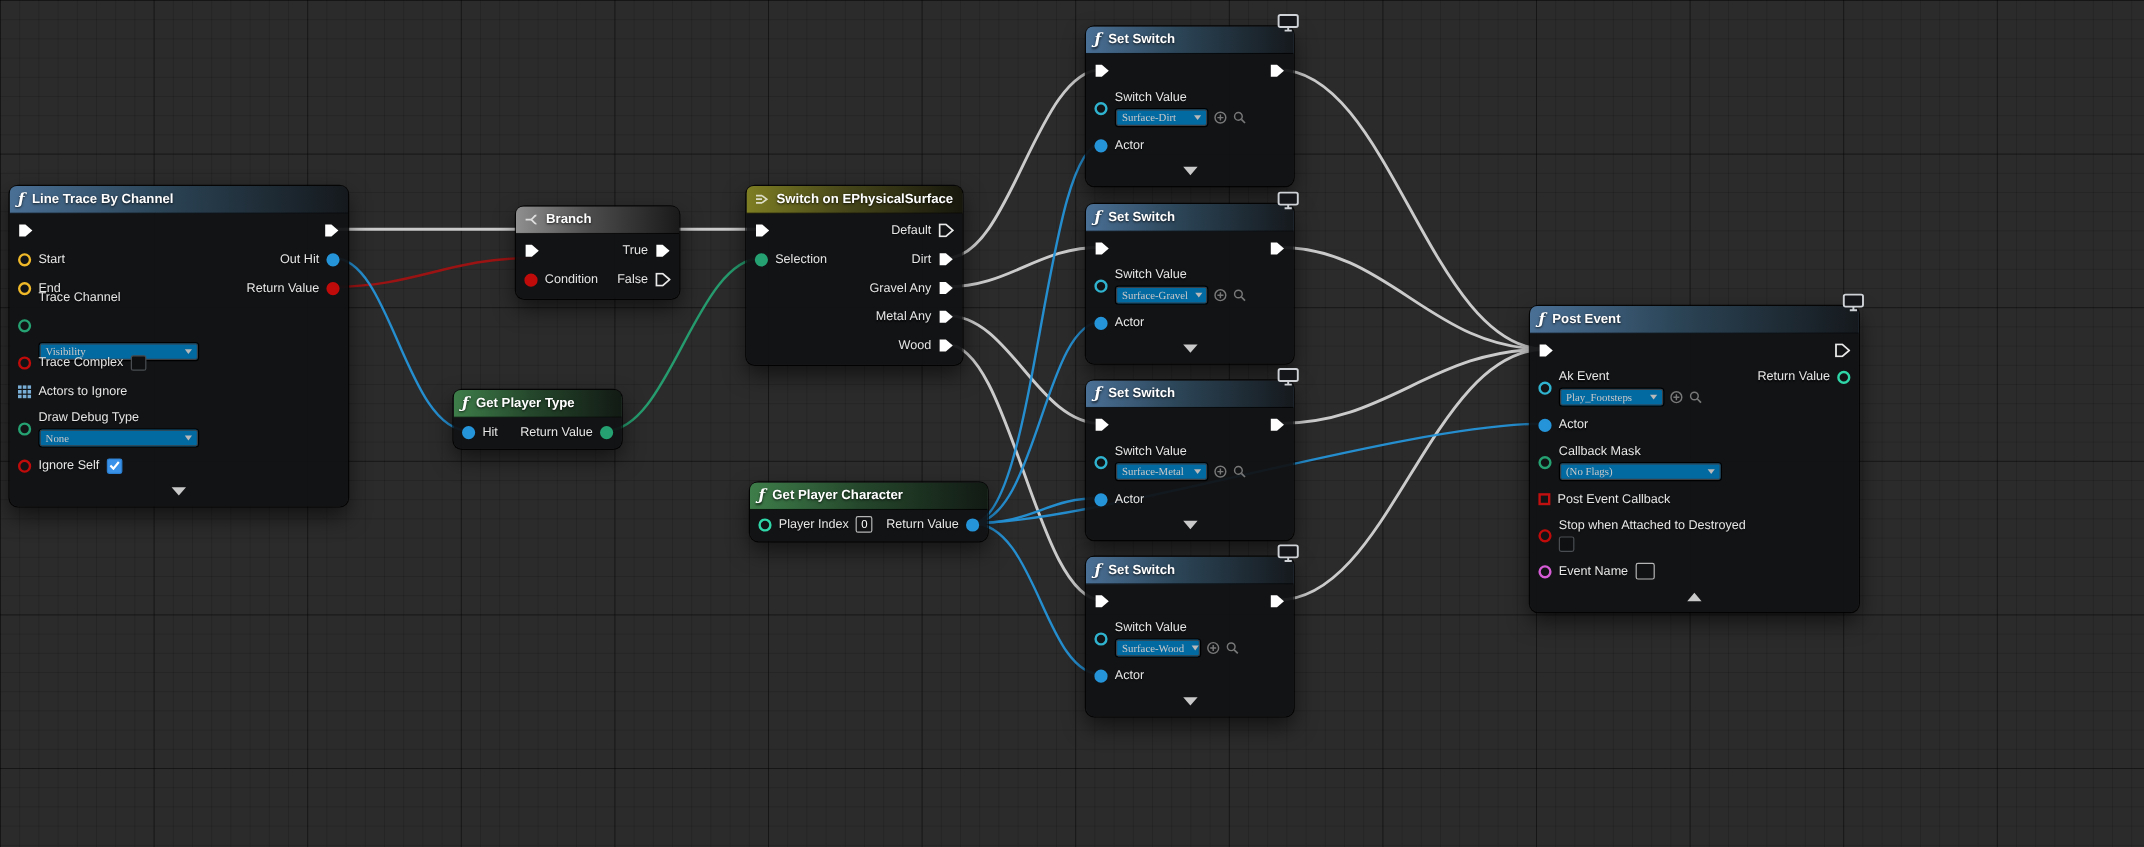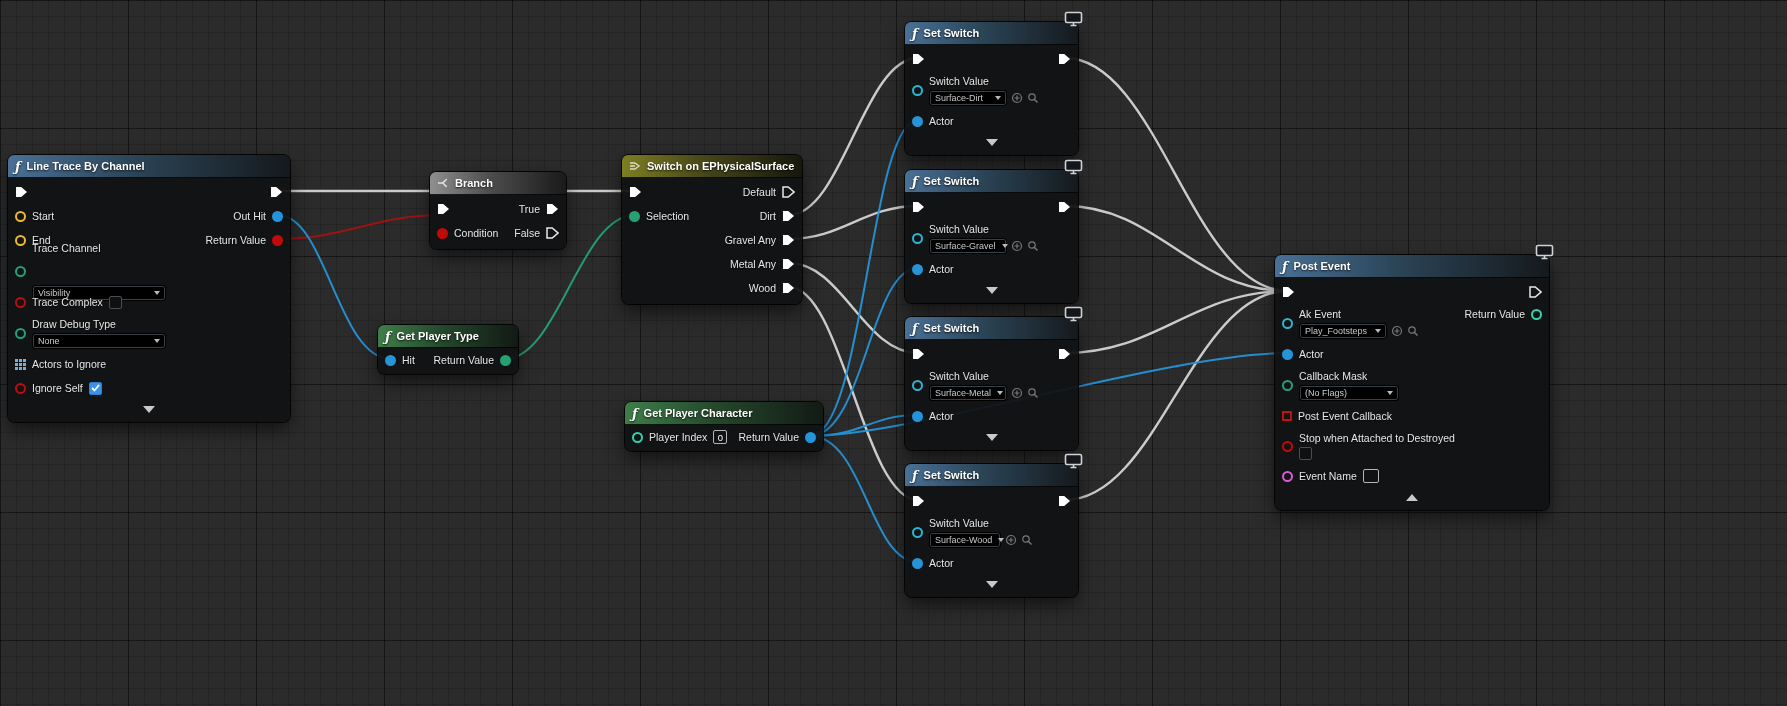--- a/index.html
+++ b/index.html
@@ -55,23 +55,23 @@
 
   .pin { width:11px; height:11px; border-radius:50%; box-sizing:border-box;
          border:2px solid currentColor; flex:none; }
   .pin.filled { background:currentColor; }
   .epin { flex:none; line-height:0; }
   .dpin { width:10px; height:10px; box-sizing:border-box; border:2px solid currentColor; flex:none; }
   .apin { flex:none; line-height:0; }
 
   .dd { height:16px; box-sizing:border-box; display:flex; align-items:center;
         justify-content:space-between; gap:6px;
-        background:#000000; border:1px solid #000;
+        background:#0369a1; border:1px solid #000;
         box-shadow:inset 0 0 0 1px #3a4045; border-radius:3px;
-        padding:4px 5px; font-size:9px; color:#c9c9c9; white-space:nowrap; }
+        padding:4px 5px; font-size:9px; color:#c9c9c9; white-space:nowrap;font-family:Liberation Serif, serif; }
   .caret { width:0; height:0; border-left:3.5px solid transparent;
            border-right:3.5px solid transparent; border-top:4px solid #b9b9b9; flex:none; }
   .mini-icon { flex:none; line-height:0; opacity:0.75; }
 
   .cb { width:13px; height:13px; box-sizing:border-box; background:#0e1012;
         border:1px solid #4a4e52; border-radius:2px; flex:none;
         display:flex; align-items:center; justify-content:center; }
   .cb.checked { background:#3a93e8; border-color:#2c7fd0; }
 
   .valbox { min-width:14px; height:14px; box-sizing:border-box; background:#101214;
@@ -157,52 +157,52 @@
               <span class="caret"></span>
             </span>
           </span>
         </span>
       </div>
       <div class="row">
         <span class="pg">
           <span class="pin" style="color: rgb(192, 11, 11);"></span>
           <span class="lbl">Trace Complex</span>
           <span class="cb"></span>
-        </span>
-      </div>
-      <div class="row tall">
-        <span class="pg">
-          <span class="pin" style="color: rgb(37, 161, 114);"></span>
-          <span class="stack">
-            <span class="lbl">Draw Debug Type</span>
-            <span class="dd" style="width:134px;">
-              <span>None</span>
-              <span class="caret"></span>
-            </span>
-          </span>
         </span>
       </div>
       <div class="row">
         <span class="pg">
           <span class="apin"><svg width="11" height="11" viewBox="0 0 11 11">
                 <g fill="#79aed6">
                   <rect x="0" y="0" width="3" height="3"></rect>
                   <rect x="4" y="0" width="3" height="3"></rect>
                   <rect x="8" y="0" width="3" height="3"></rect>
                   <rect x="0" y="4" width="3" height="3"></rect>
                   <rect x="4" y="4" width="3" height="3"></rect>
                   <rect x="8" y="4" width="3" height="3"></rect>
                   <rect x="0" y="8" width="3" height="3"></rect>
                   <rect x="4" y="8" width="3" height="3"></rect>
                   <rect x="8" y="8" width="3" height="3"></rect>
                 </g>
               </svg></span>
           <span class="lbl">Actors to Ignore</span>
         </span>
       </div>
+      <div class="row tall">
+        <span class="pg">
+          <span class="pin" style="color: rgb(37, 161, 114);"></span>
+          <span class="stack">
+            <span class="lbl">Draw Debug Type</span>
+            <span class="dd" style="width:134px;">
+              <span>None</span>
+              <span class="caret"></span>
+            </span>
+          </span>
+        </span>
+      </div>
       <div class="row">
         <span class="pg">
           <span class="pin" style="color: rgb(192, 11, 11);"></span>
           <span class="lbl">Ignore Self</span>
           <span class="cb checked">
               <svg width="9" height="8" viewBox="0 0 9 8">
                 <path d="M1 4 L3.5 6.5 L8 1" stroke="#fff" stroke-width="1.8" fill="none"></path>
               </svg>
             </span>
         </span>
@@ -600,21 +600,21 @@
         <span class="pg">
           <span class="pin filled" style="color: rgb(37, 148, 216);"></span>
           <span class="lbl">Actor</span>
         </span>
       </div>
       <div class="row tall">
         <span class="pg">
           <span class="pin" style="color: rgb(37, 161, 114);"></span>
           <span class="stack">
             <span class="lbl">Callback Mask</span>
-            <span class="dd" style="width:100px;">
+            <span class="dd" style="width:136px;">
               <span>(No Flags)</span>
               <span class="caret"></span>
             </span>
           </span>
         </span>
       </div>
       <div class="row">
         <span class="pg">
           <span class="dpin" style="color: rgb(192, 16, 16);"></span>
           <span class="lbl">Post Event Callback</span>

